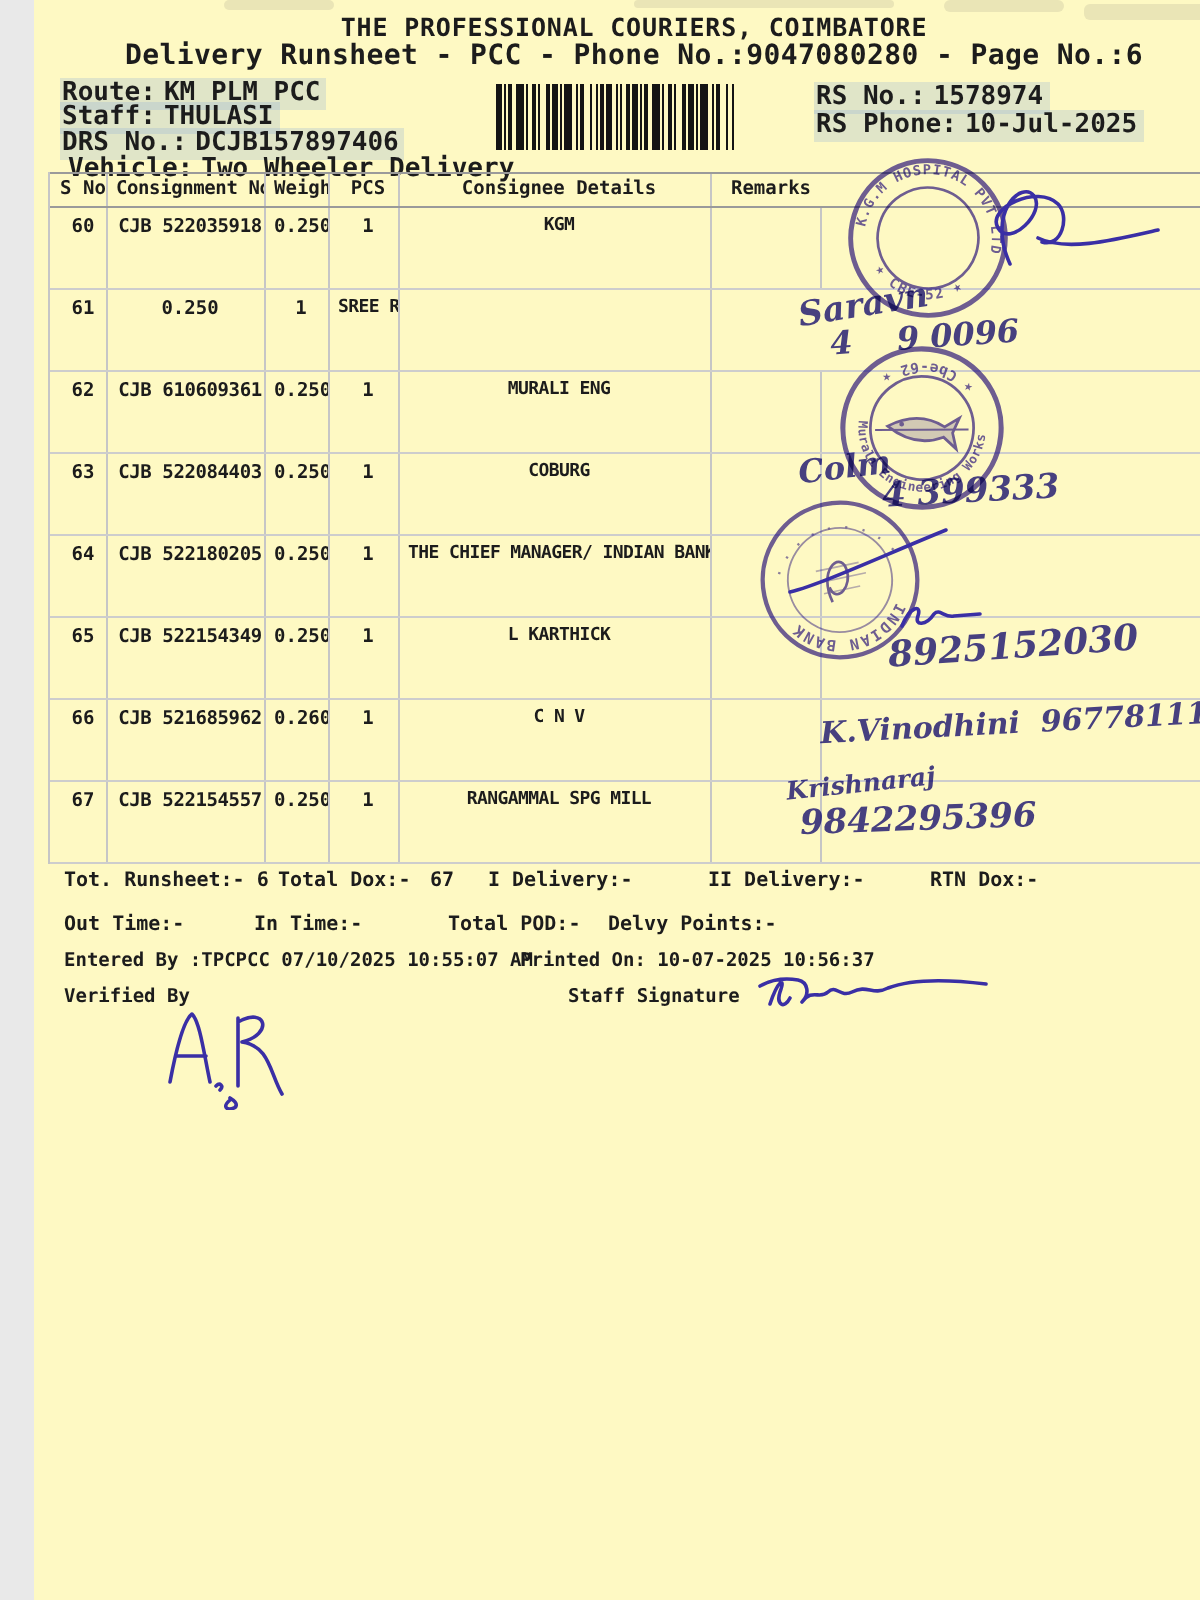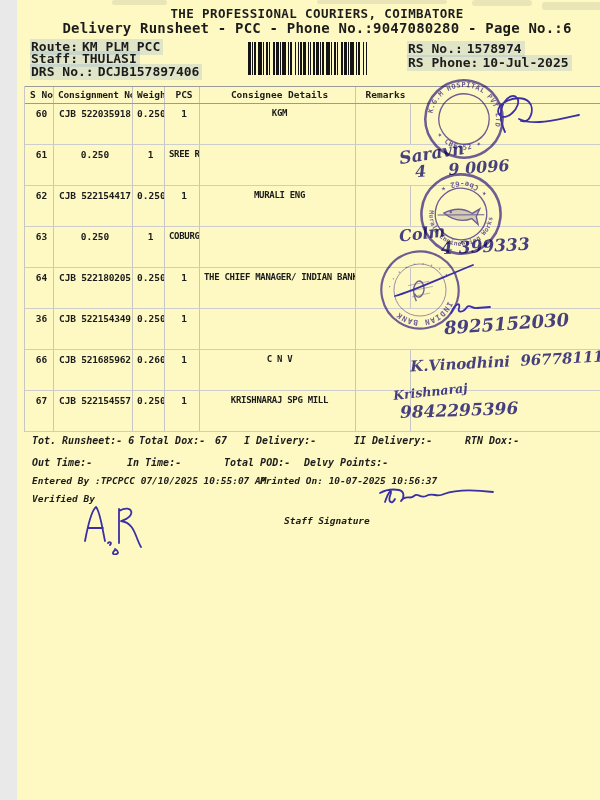--- a/index.html
+++ b/index.html
@@ -18,21 +18,21 @@
   .thead .c{padding-top:2px;}
   .drow{height:40px;border-bottom:1px solid #cdcdcd;font-size:9.5px;font-weight:bold;}
   .drow .c{padding-top:4px;}
   .c{border-right:1px solid #c6c6c6;padding-left:4px;overflow:hidden;white-space:pre;}
   .c:last-child{border-right:none;}
   .c-sno{padding-left:5px;}
   .c-seal{padding-left:8px;}
   .c-cons{letter-spacing:-.2px;}
   .c-det{font-size:9px;letter-spacing:-.3px;}
   
-  .sum{position:absolute;font-size:10px;font-weight:bold;white-space:pre;font-style:italic;}
+  .sum{position:absolute;font-size:10px;font-weight:bold;white-space:pre;}
   .sum.small{font-size:9.5px;}
   
   .ink{position:absolute;pointer-events:none;}
   .stamp{mix-blend-mode:multiply;opacity:.88;}
   .hw{position:absolute;font-family:"DejaVu Serif",serif;font-style:italic;font-weight:bold;
       color:#37309e;white-space:pre;mix-blend-mode:multiply;opacity:.92;}
   .sig path{fill:none;stroke:#3a2fa5;stroke-width:1.8;stroke-linecap:round;stroke-linejoin:round;}
   .smudge{position:absolute;background:rgba(90,90,90,.12);border-radius:3px;}
   .edge{position:absolute;right:0;top:0;width:3px;height:120px;background:rgba(100,100,100,.10);}
 </style>
@@ -46,20 +46,21 @@
   <div class="smudge" style="left:455px;top:0;width:60px;height:6px;"></div>
   <div class="smudge" style="left:525px;top:2px;width:65px;height:8px;"></div>
   <div class="edge"></div>
 
   <div class="t-center title">THE PROFESSIONAL COURIERS, COIMBATORE</div>
   <div class="t-center subtitle">Delivery Runsheet - PCC - Phone No.:9047080280 - Page No.:6</div>
 
   <div class="meta" style="left:13px;top:39px;"><span class="hl"><span class="lbl">Route:</span><span>KM PLM PCC</span></span></div>
   <div class="meta" style="left:13px;top:51px;"><span class="hl"><span class="lbl">Staff:</span><span>THULASI</span></span></div>
   <div class="meta" style="left:13px;top:64px;text-align:center;"><span class="hl"><span class="lbl">DRS No.:</span><span>DCJB157897406</span></span></div>
+  <div class="meta" style="left:17px;top:77px;"><span class="lbl">Vehicle:</span><span>Two Wheeler Delivery</span></div>
 
   <svg style="position:absolute;left:230px;top:42px;" width="122" height="33">
     <path d="M1,16.5 H121" stroke="#141414" stroke-width="33" stroke-dasharray="3 1 1 1 2 2 4 1 1 2 2 1 1 3 2 1 3 1 1 1 4 2 1 1 2 3 1 2 1 1 2 1 3 2 1 1 1 2 2 1"></path>
   </svg>
 
   <div class="meta" style="left:390px;top:41px;"><span class="hl"><span class="lbl">RS No.:</span><span>1578974</span></span></div>
   <div class="meta" style="left:390px;top:55px;"><span class="hl"><span class="lbl">RS Phone:</span><span>10-Jul-2025</span></span></div>
 
   <div class="tbl">
     <div class="trow thead">
@@ -85,72 +86,74 @@
       <span class="c c-sno">61</span>
       <span class="c">0.250</span>
       <span class="c">1</span>
       <span class="c c-det">SREE RANGAMMAL ENGI</span>
       <span class="c"></span>
       <span class="c c-seal"></span>
     </div>
 
     <div class="trow drow">
       <span class="c c-sno">62</span>
-      <span class="c c-cons">CJB 522154417</span>
+      <span class="c c-cons">CJB 610609361</span>
       <span class="c">0.250</span>
       <span class="c">1</span>
       <span class="c c-det">MURALI ENG</span>
       <span class="c"></span>
       <span class="c c-seal"></span>
     </div>
 
     <div class="trow drow">
       <span class="c c-sno">63</span>
+      <span class="c c-cons">CJB 522084403</span>
       <span class="c">0.250</span>
       <span class="c">1</span>
       <span class="c c-det">COBURG</span>
       <span class="c"></span>
       <span class="c c-seal"></span>
     </div>
 
     <div class="trow drow">
       <span class="c c-sno">64</span>
       <span class="c c-cons">CJB 522180205</span>
       <span class="c">0.250</span>
       <span class="c">1</span>
       <span class="c c-det">THE CHIEF MANAGER/ INDIAN BANK</span>
       <span class="c"></span>
       <span class="c c-seal"></span>
     </div>
 
     <div class="trow drow">
-      <span class="c c-sno">36</span>
+      <span class="c c-sno">65</span>
       <span class="c c-cons">CJB 522154349</span>
       <span class="c">0.250</span>
       <span class="c">1</span>
+      <span class="c c-det">L KARTHICK</span>
       <span class="c"></span>
       <span class="c c-seal"></span>
     </div>
 
     <div class="trow drow">
       <span class="c c-sno">66</span>
       <span class="c c-cons">CJB 521685962</span>
       <span class="c">0.260</span>
       <span class="c">1</span>
       <span class="c c-det">C N V</span>
       <span class="c"></span>
       <span class="c c-seal"></span>
     </div>
 
     <div class="trow drow">
       <span class="c c-sno">67</span>
       <span class="c c-cons">CJB 522154557</span>
       <span class="c">0.250</span>
       <span class="c">1</span>
-      <span class="c c-det">KRISHNARAJ SPG MILL</span>
+      <span class="c c-det">RANGAMMAL SPG MILL</span>
       <span class="c"></span>
       <span class="c c-seal"></span>
     </div>
   </div>
   </div>
 
   <div class="sum" style="left:15px;top:435px;"><span>Tot. Runsheet:-</span> <span>6</span></div>
   <div class="sum" style="left:122px;top:435px;">Total Dox:-</div>
   <div class="sum" style="left:198px;top:435px;">67</div>
   <div class="sum" style="left:227px;top:435px;">I Delivery:-</div>
@@ -159,21 +162,21 @@
 
   <div class="sum" style="left:15px;top:457px;">Out Time:-</div>
   <div class="sum" style="left:110px;top:457px;">In Time:-</div>
   <div class="sum" style="left:207px;top:457px;">Total POD:-</div>
   <div class="sum" style="left:287px;top:457px;">Delvy Points:-</div>
 
   <div class="sum small" style="left:15px;top:475px;">Entered By :TPCPCC 07/10/2025 10:55:07 AM</div>
   <div class="sum small" style="left:243px;top:475px;">Printed On: 10-07-2025 10:56:37</div>
 
   <div class="sum small" style="left:15px;top:493px;">Verified By</div>
-  <div class="sum small" style="left:267px;top:515px;">Staff Signature</div>
+  <div class="sum small" style="left:267px;top:493px;">Staff Signature</div>
 
   <svg class="ink stamp" style="left:405px;top:77px;transform:rotate(12deg);" width="84" height="84" viewBox="0 0 100 100">
     <g stroke="#5a49b4" fill="none">
       <circle cx="50" cy="50" r="46" stroke-width="3"></circle>
       <circle cx="50" cy="50" r="30" stroke-width="1.6"></circle>
     </g>
     <path id="kgmT" d="M 12,50 A 38,38 0 0 1 88,50" fill="none"></path>
     <path id="kgmB" d="M 13.5,50 A 36.5,36.5 0 0 0 86.5,50" fill="none"></path>
     <text font-size="8.2" font-weight="bold" letter-spacing="0.6" fill="#5a49b4"><textPath href="#kgmT" startOffset="50%" text-anchor="middle">K.G.M HOSPITAL PVT LTD</textPath></text>
     <text font-size="8.5" font-weight="bold" letter-spacing="1" fill="#5a49b4"><textPath href="#kgmB" startOffset="50%" text-anchor="middle">★ CBE-52 ★</textPath></text>

